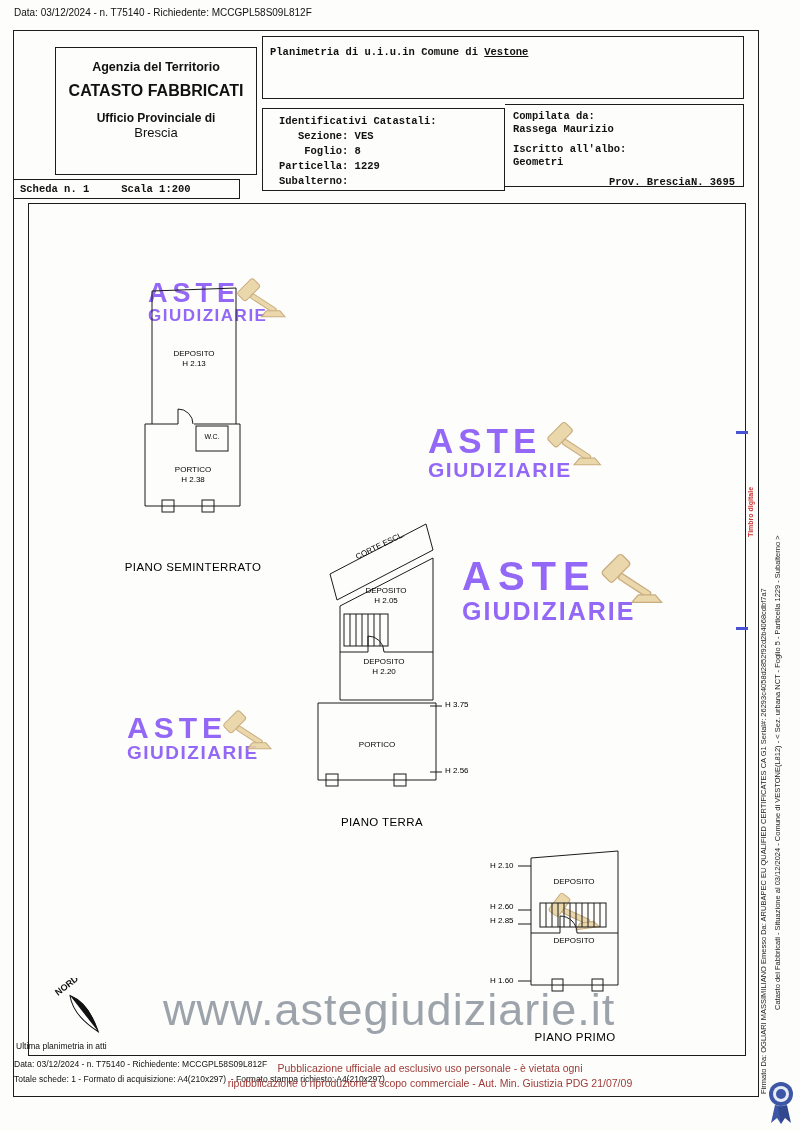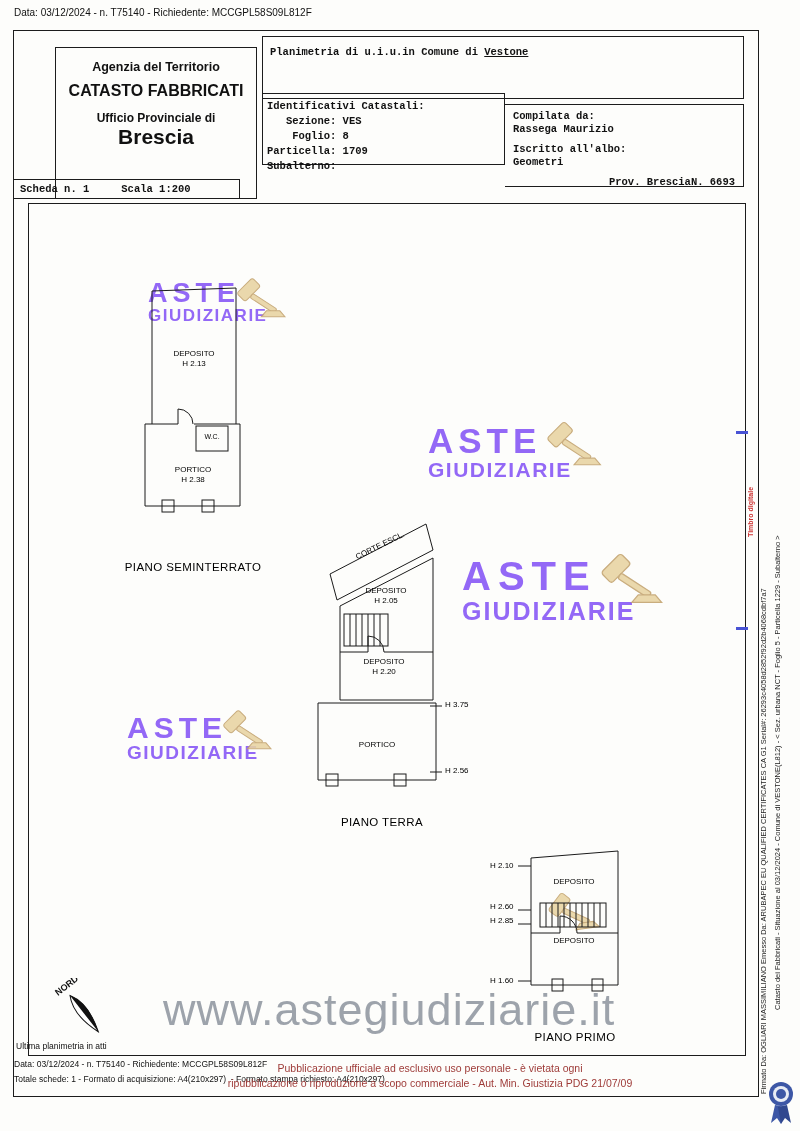--- a/index.html
+++ b/index.html
@@ -35,47 +35,47 @@
       <rect x="18" y="20" width="34" height="6" rx="2" transform="rotate(33 20 23)"></rect>
       <path d="M30 47 L58 47 L52 40 L36 40 Z"></path>
     </g>
   </defs>
 </svg>
 
 <div class="abs" style="left:14px;top:7px;font-size:10px">Data: 03/12/2024 - n. T75140 - Richiedente: MCCGPL58S09L812F</div>
 
 <div class="box" style="left:13px;top:30px;width:746px;height:1067px"></div>
 
-<div class="box" style="left:55px;top:47px;width:202px;height:152px;text-align:center;padding-top:12px">
+<div class="box" style="left:55px;top:47px;width:202px;height:128px;text-align:center;padding-top:12px">
   <div style="font-size:12.5px;font-weight:bold;margin-bottom:8px">Agenzia del Territorio</div>
   <div style="font-size:16px;font-weight:bold;margin-bottom:11px">CATASTO FABBRICATI</div>
   <div style="font-size:12px;font-weight:bold;">Ufficio Provinciale di</div>
-  <div style="font-size:21px;font-weight:bold">Brescia</div>
+  <div style="font-size:13px;font-weight:normal">Brescia</div>
 </div>
 
 <div class="box mono" style="left:262px;top:36px;width:482px;height:63px;font-size:10.5px;padding:5px 7px;line-height:20px">
   <div class="pre"><span>Planimetria di u.i.u.in Comune di</span> <span class="u">Vestone</span></div>
 </div>
 
-<div class="box mono" style="left:262px;top:93px;width:243px;height:72px;font-size:10.5px;padding:5px 4px;line-height:15px">
+<div class="box mono" style="left:262px;top:108px;width:243px;height:83px;font-size:10.5px;padding:5px 16px;line-height:15px">
   <div>Identificativi Catastali:</div>
   <div class="pre">   Sezione: VES</div>
   <div class="pre">    Foglio: 8</div>
-  <div class="pre">Particella: 1709</div>
+  <div class="pre">Particella: 1229</div>
   <div class="pre">Subalterno:</div>
 </div>
 
 <div class="box mono" style="left:505px;top:104px;width:239px;height:83px;font-size:10.5px;padding:5px 8px;line-height:12.5px;border-left:none">
   <div>Compilata da:</div>
   <div>Rassega Maurizio</div>
   <div style="margin-top:8px">Iscritto all'albo:</div>
   <div>Geometri</div>
   <div style="margin-top:8px;display:flex;justify-content:flex-end">
     <span>Prov. Brescia</span>
-    <span>N. 6693</span>
+    <span>N. 3695</span>
   </div>
 </div>
 
 <div class="box mono" style="left:13px;top:179px;width:227px;height:20px;font-size:10.5px;display:flex;align-items:center;padding:0 6px">
   <span>Scheda n. 1</span>
   <span style="margin-left:32px">Scala 1:200</span>
 </div>
 
 <div class="box" style="left:28px;top:203px;width:718px;height:853px;border-width:1.5px"></div>
 

